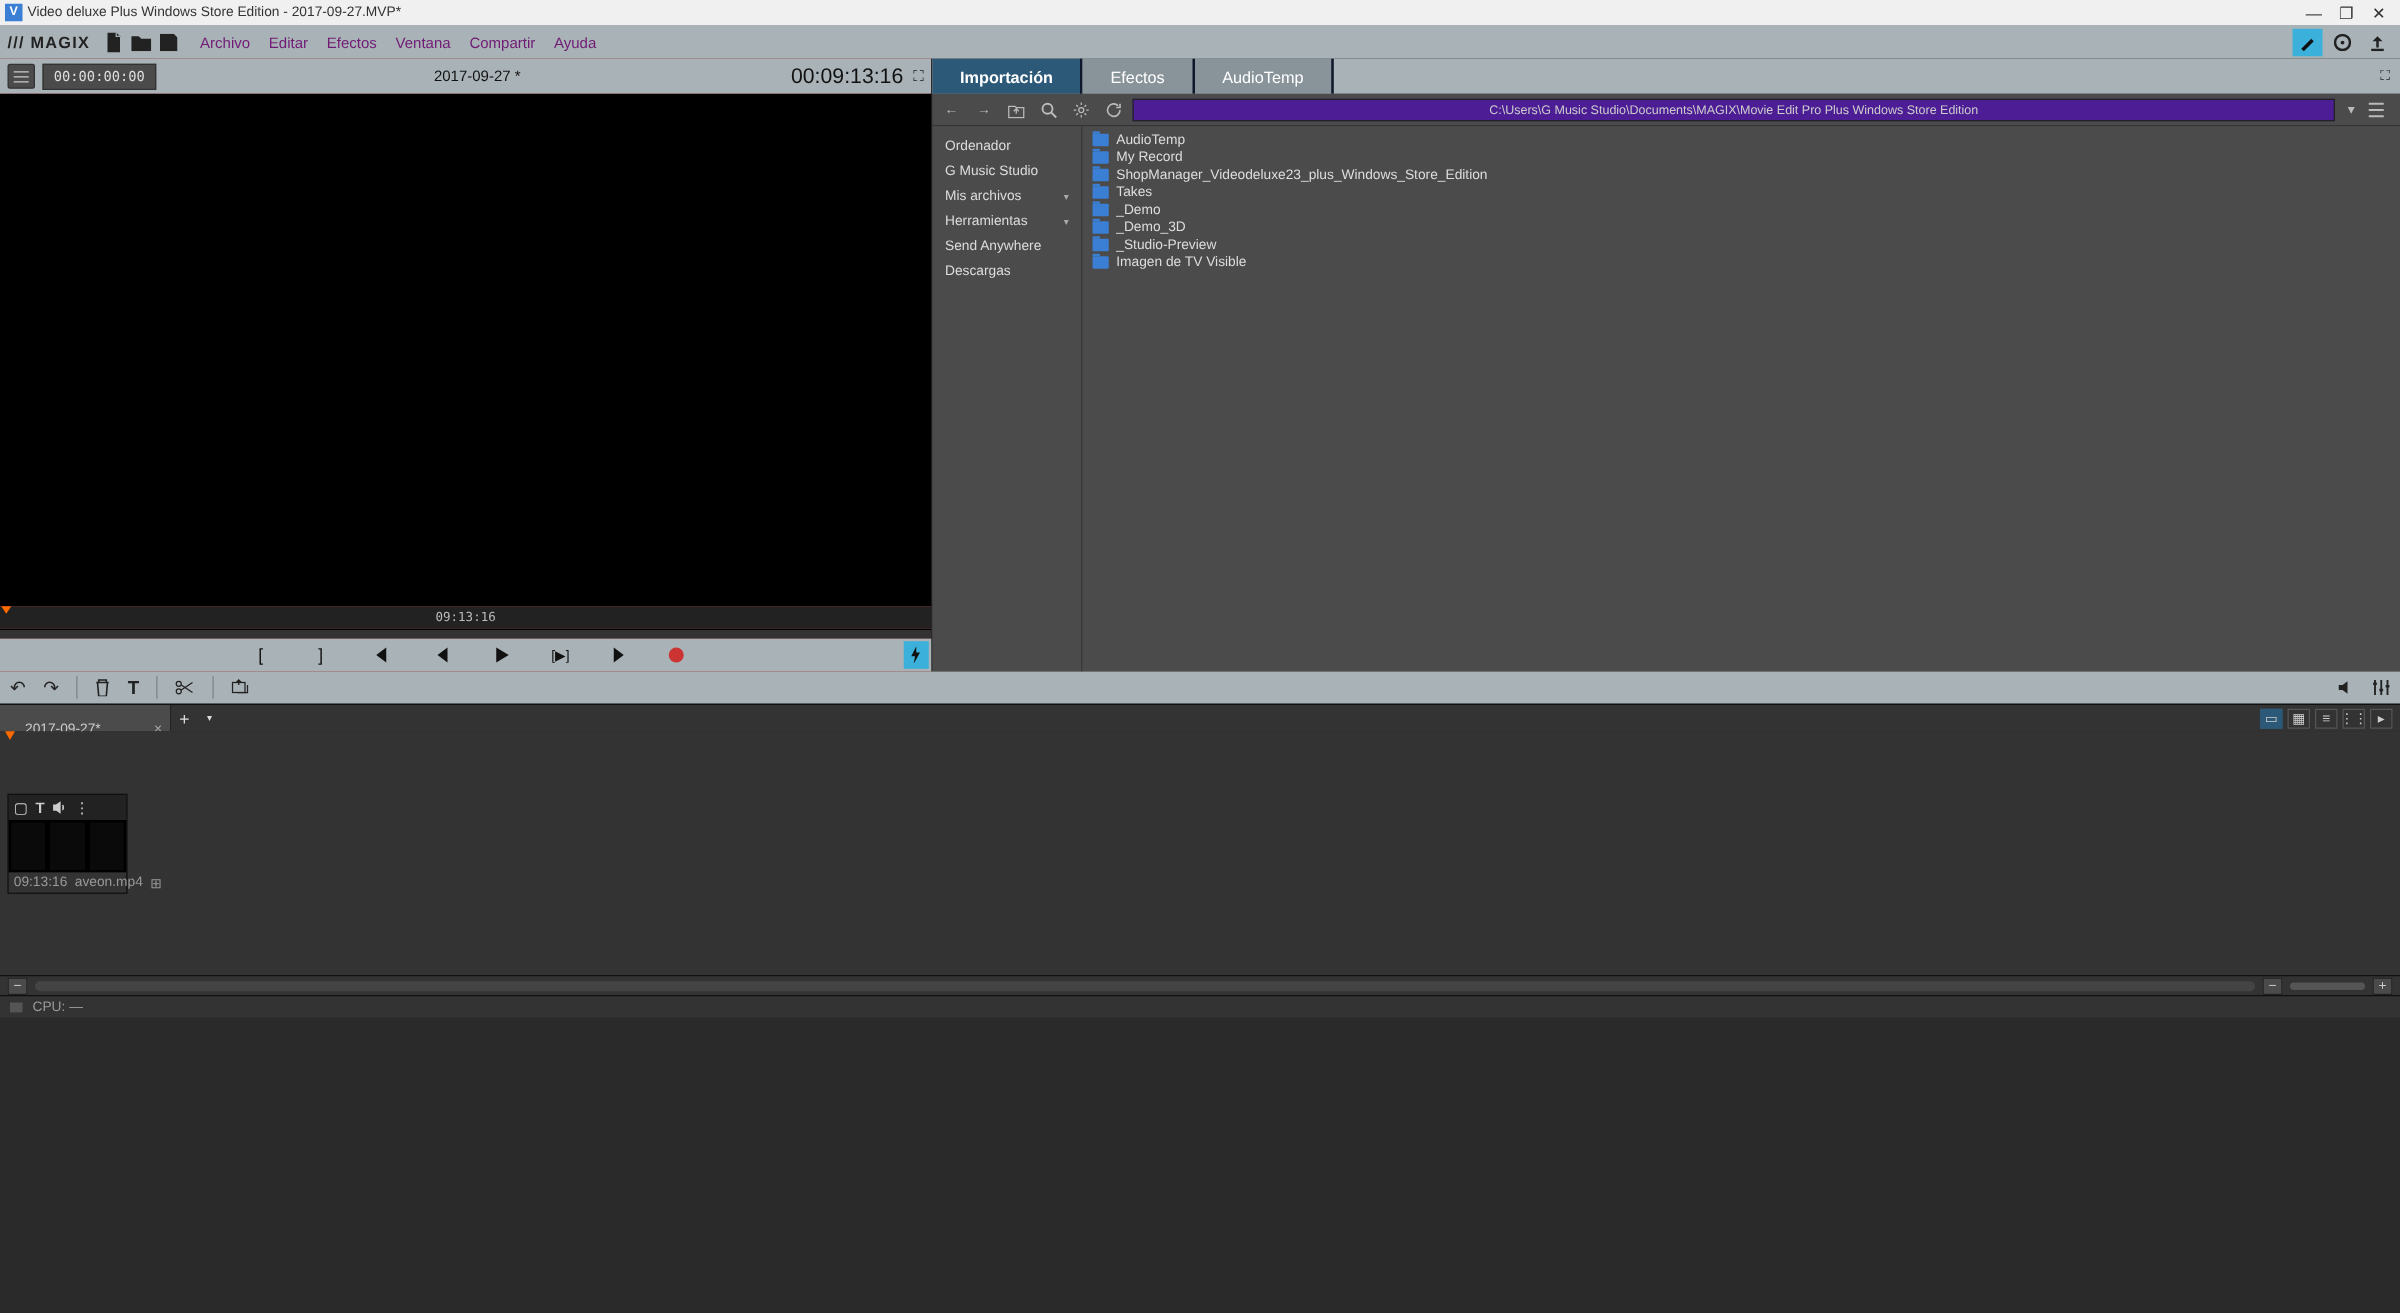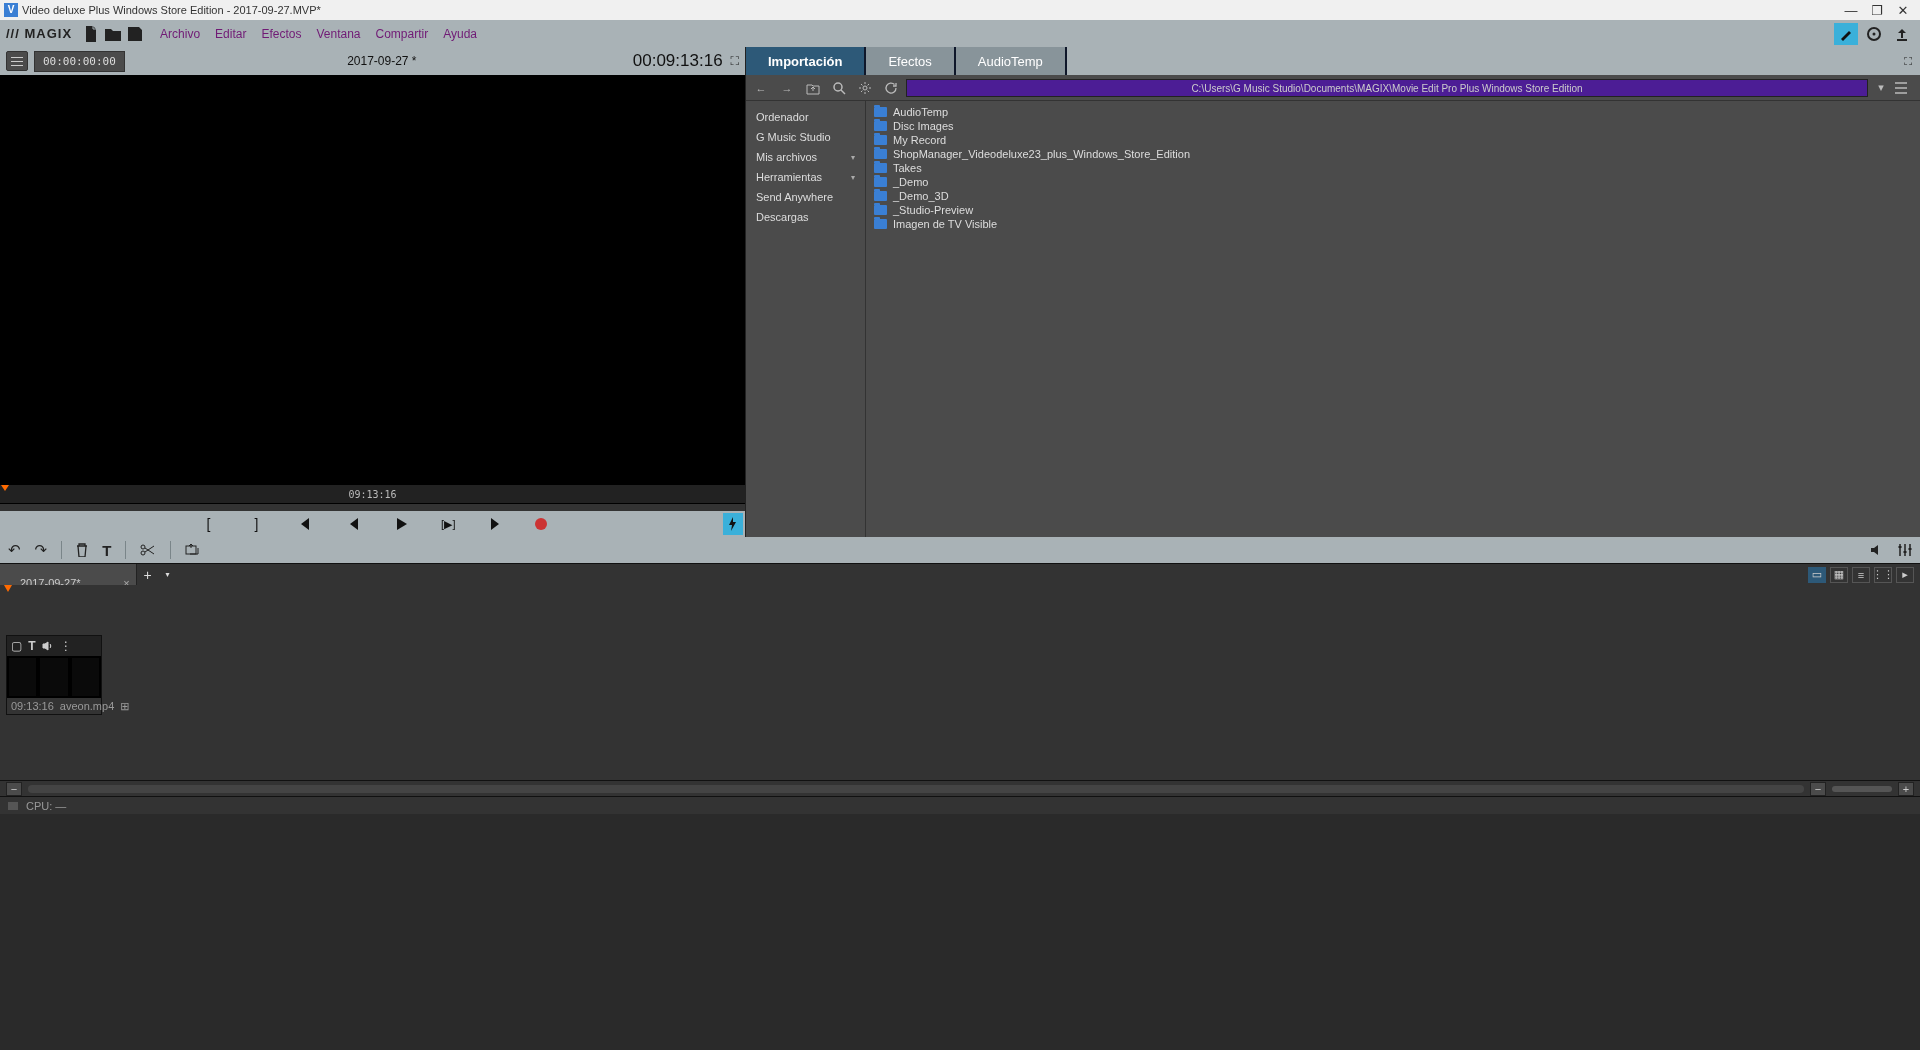--- a/index.html
+++ b/index.html
@@ -262,24 +262,20 @@
             <span>Descargas</span>
           </div>
       </div>
       <div class="folder-list">
         <div class="f-item">
             <div class="folder-icon"></div>
             <span>AudioTemp</span>
           </div>
         <div class="f-item">
             <div class="folder-icon"></div>
-            <span>Disc Images</span>
-          </div>
-        <div class="f-item">
-            <div class="folder-icon"></div>
             <span>My Record</span>
           </div>
         <div class="f-item">
             <div class="folder-icon"></div>
             <span>ShopManager_Videodeluxe23_plus_Windows_Store_Edition</span>
           </div>
         <div class="f-item">
             <div class="folder-icon"></div>
             <span>Takes</span>
           </div>

